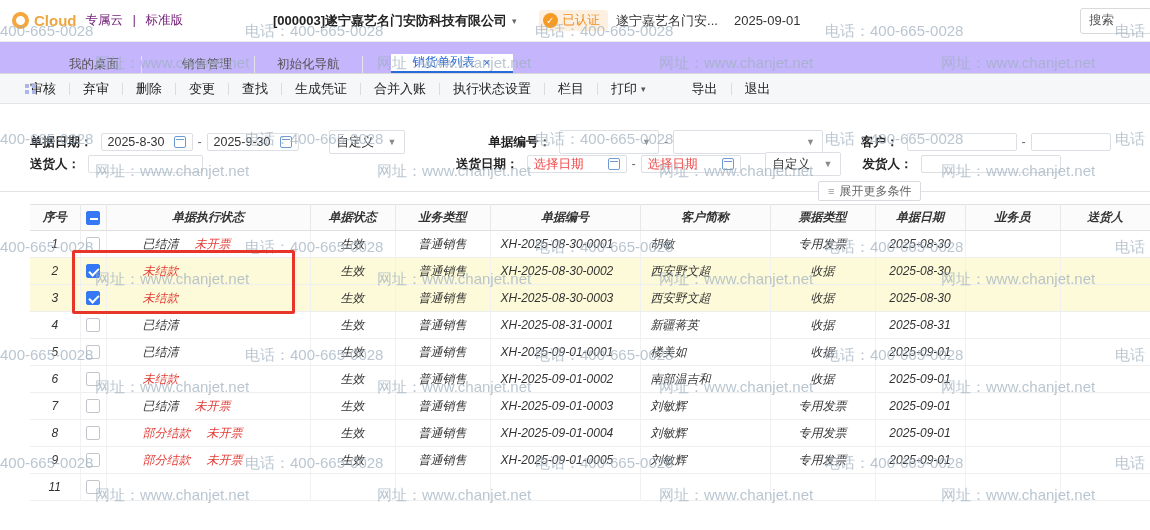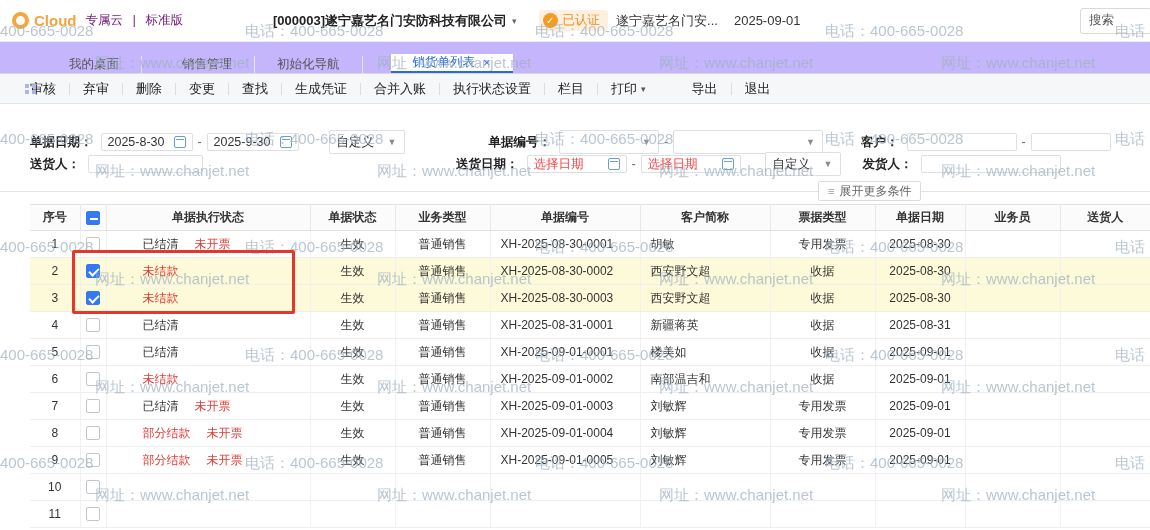--- a/index.html
+++ b/index.html
@@ -51,21 +51,21 @@
   .placeholder { color:#ef4444; }
   .cal-icon { display:inline-block; width:12px; height:12px; border:1px solid #6f9bd1; border-radius:2px; position:relative; margin-left:6px; flex:none; }
   .cal-icon::before { content:''; position:absolute; top:2px; left:1px; right:1px; height:1px; background:#6f9bd1; }
   .w90{width:92px} .w76{width:76px} .w100{width:100px} .w110{width:110px} .w115{width:115px} .w140{width:140px} .w150{width:150px} .w80{width:80px}
   .ml30{margin-left:30px} .ml84{margin-left:84px} .ml75{margin-left:38px} .ml253{margin-left:253px} .ml24{margin-left:24px} .ml22{margin-left:22px} .ml8{margin-left:8px}
   .expander { position:absolute; left:818px; bottom:-10px; height:20px; display:flex; align-items:center; padding:0 9px; border:1px solid #d8dbe0; background:#fff; font-size:12px; color:#666; border-radius:2px; z-index:6; cursor:pointer; }
   .exp-icon { color:#999; margin-right:5px; font-size:11px; }
 
   
   .table-wrap { margin:12px 0 0 30px; width:1120px; }
-  table { width:1120px; table-layout:fixed; border-collapse:collapse; border-top:1px solid #e0e0e0; }
+  table { width:1120px; table-layout:fixed; border-collapse:collapse; border-top:1px solid #e0e0e0;font-style:italic; }
   th { height:26px; font-size:12px; font-weight:bold; color:#333; background:#fbfbfb; border-bottom:1px solid #e0e0e0; border-right:1px solid #e8e8e8; text-align:center; }
   th:last-child { border-right:none; }
   td { height:27px; font-size:12px; color:#333; border-bottom:1px solid #eeeeee; border-right:1px solid #f1f1f1; padding:0; white-space:nowrap; overflow:hidden; }
   td:last-child { border-right:none; }
   .c-center { text-align:center; }
   .c-left { text-align:left; padding-left:10px; }
   td.exec { padding-left:36px; }
   .st { margin-right:16px; }
   .st.red { color:#e23b35; }
   tr.row-selected td { background:#fdfad9; }
@@ -353,33 +353,20 @@
           <tr>
             <td class="c-center">9</td>
             <td class="c-center"><span class="checkbox"></span></td>
             <td class="c-left exec"><span class="st red">部分结款</span><span class="st red">未开票</span></td>
             <td class="c-center">生效</td>
             <td class="c-center">普通销售</td>
             <td class="c-left">XH-2025-09-01-0005</td>
             <td class="c-left">刘敏辉</td>
             <td class="c-center">专用发票</td>
             <td class="c-center">2025-09-01</td>
-            <td class="c-left"></td>
-            <td class="c-left"></td>
-          </tr>
-          <tr>
-            <td class="c-center">10</td>
-            <td class="c-center"><span class="checkbox"></span></td>
-            <td class="c-left exec"></td>
-            <td class="c-center"></td>
-            <td class="c-center"></td>
-            <td class="c-left"></td>
-            <td class="c-left"></td>
-            <td class="c-center"></td>
-            <td class="c-center"></td>
             <td class="c-left"></td>
             <td class="c-left"></td>
           </tr>
           <tr>
             <td class="c-center">11</td>
             <td class="c-center"><span class="checkbox"></span></td>
             <td class="c-left exec"></td>
             <td class="c-center"></td>
             <td class="c-center"></td>
             <td class="c-left"></td>

